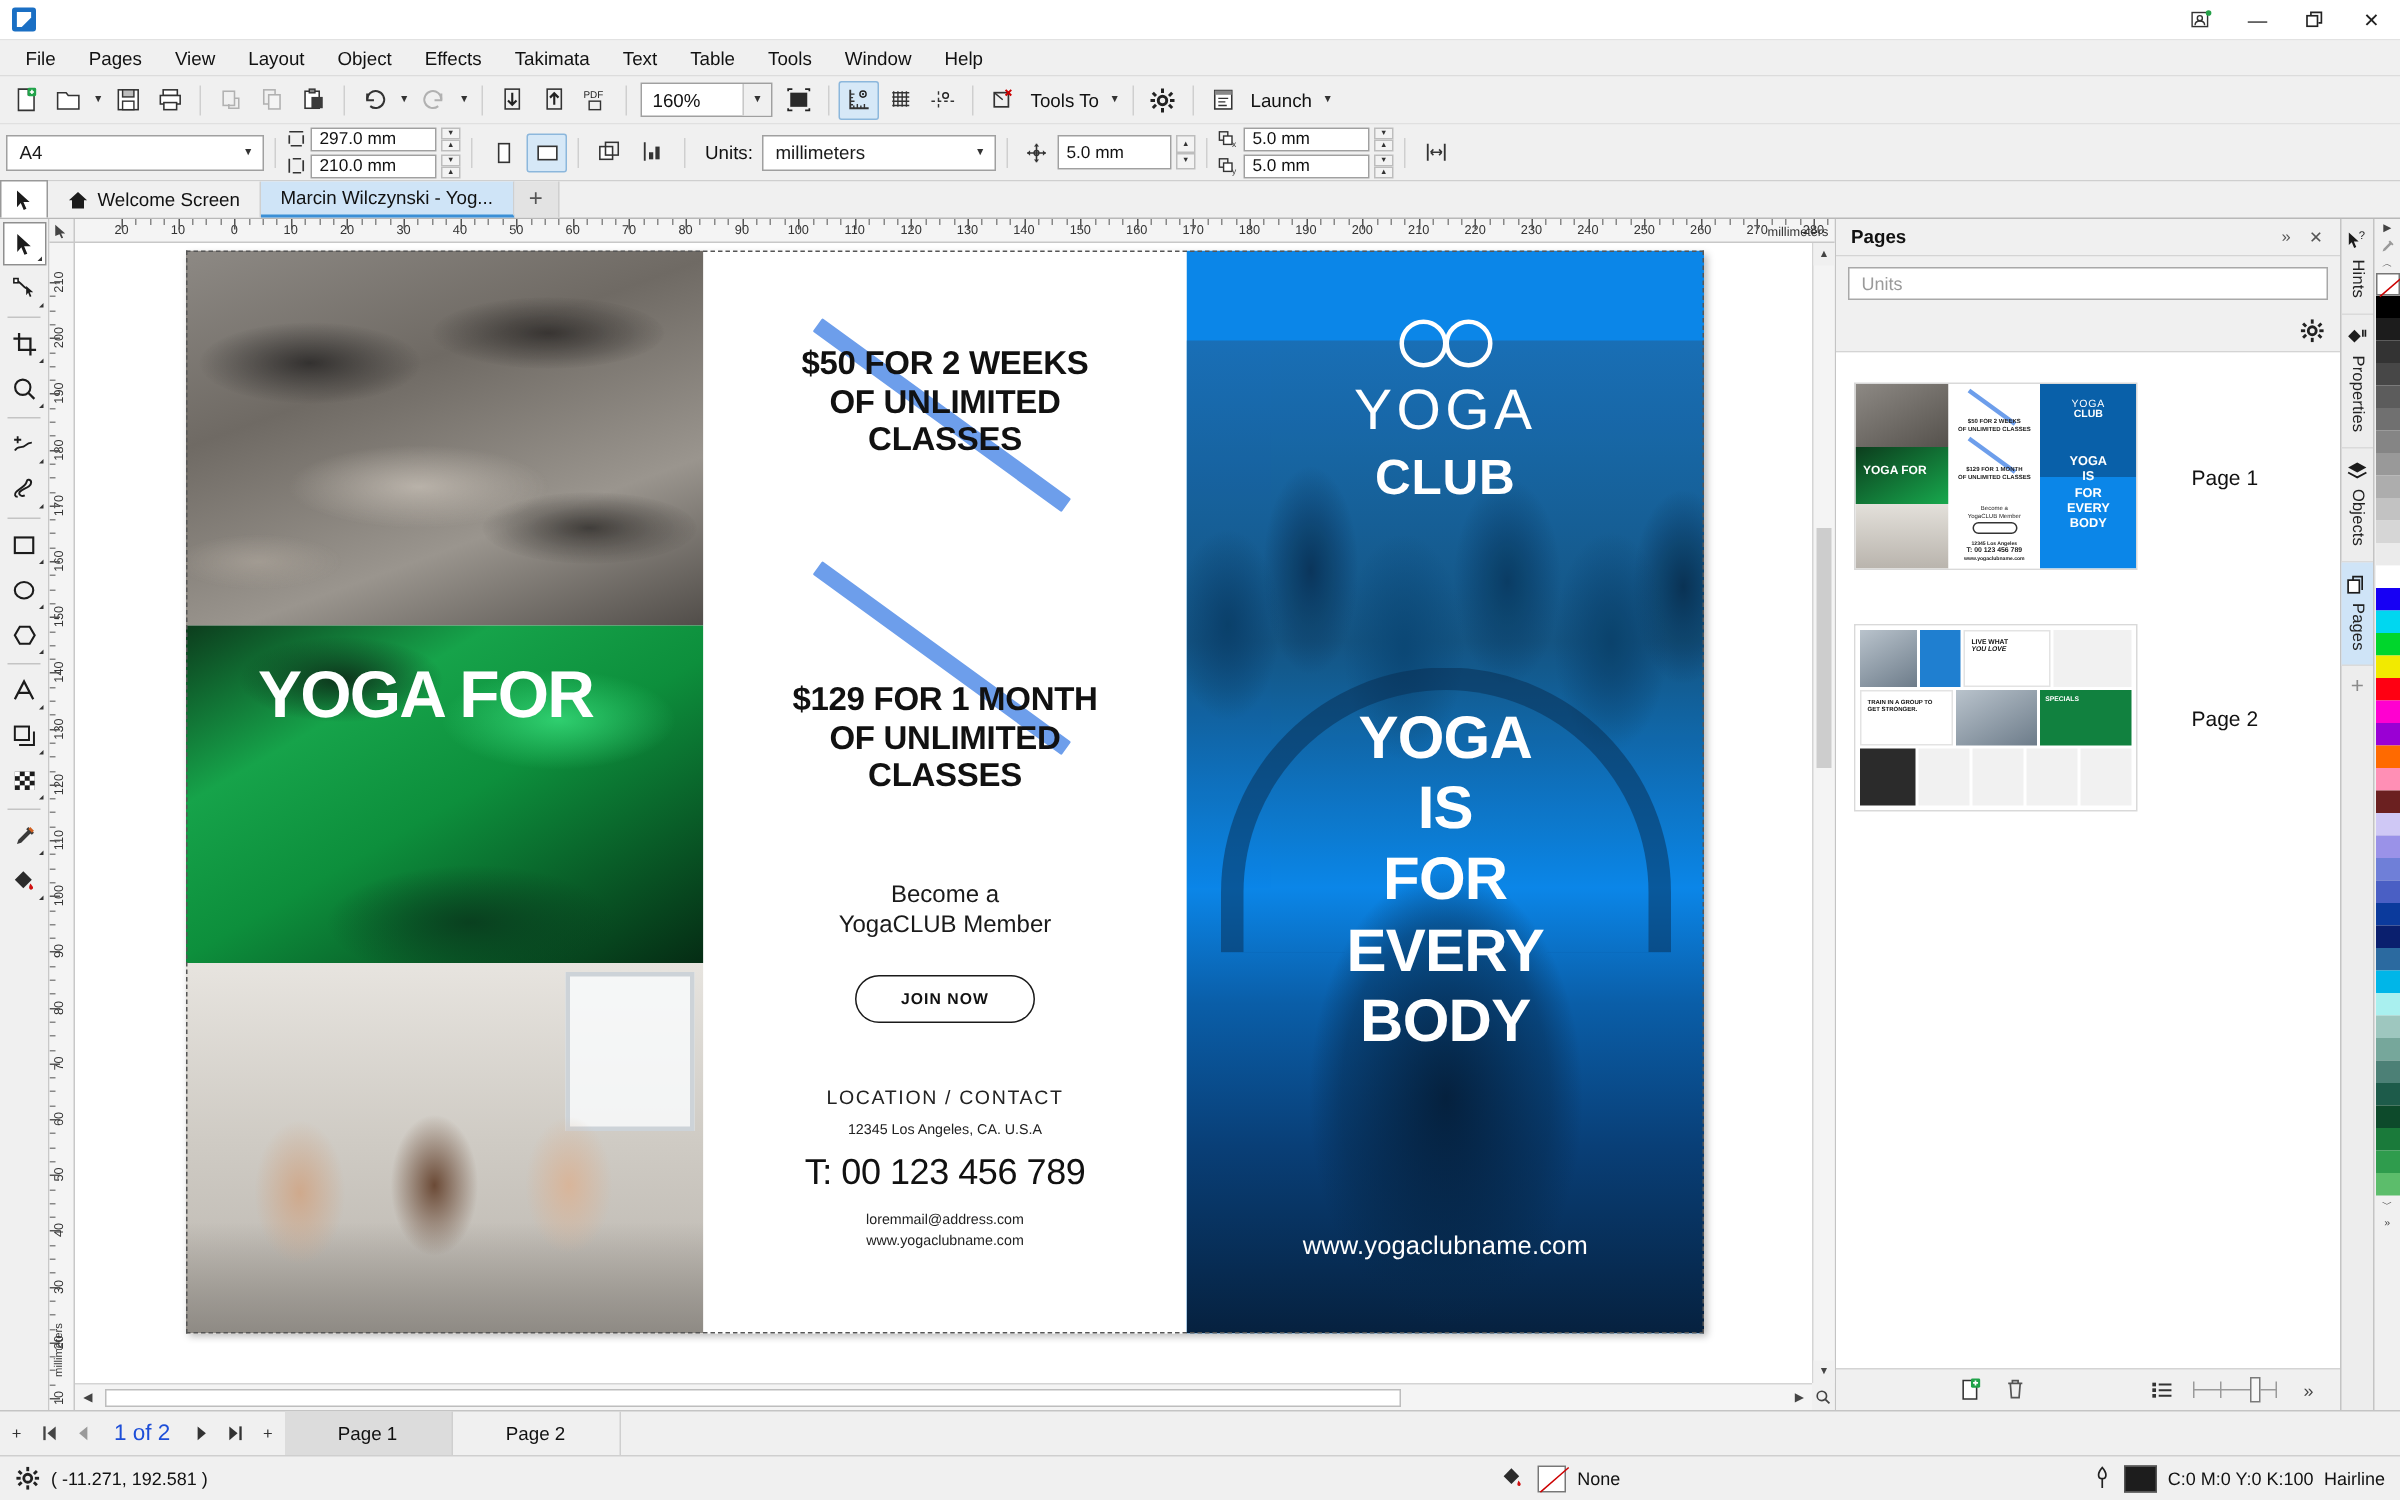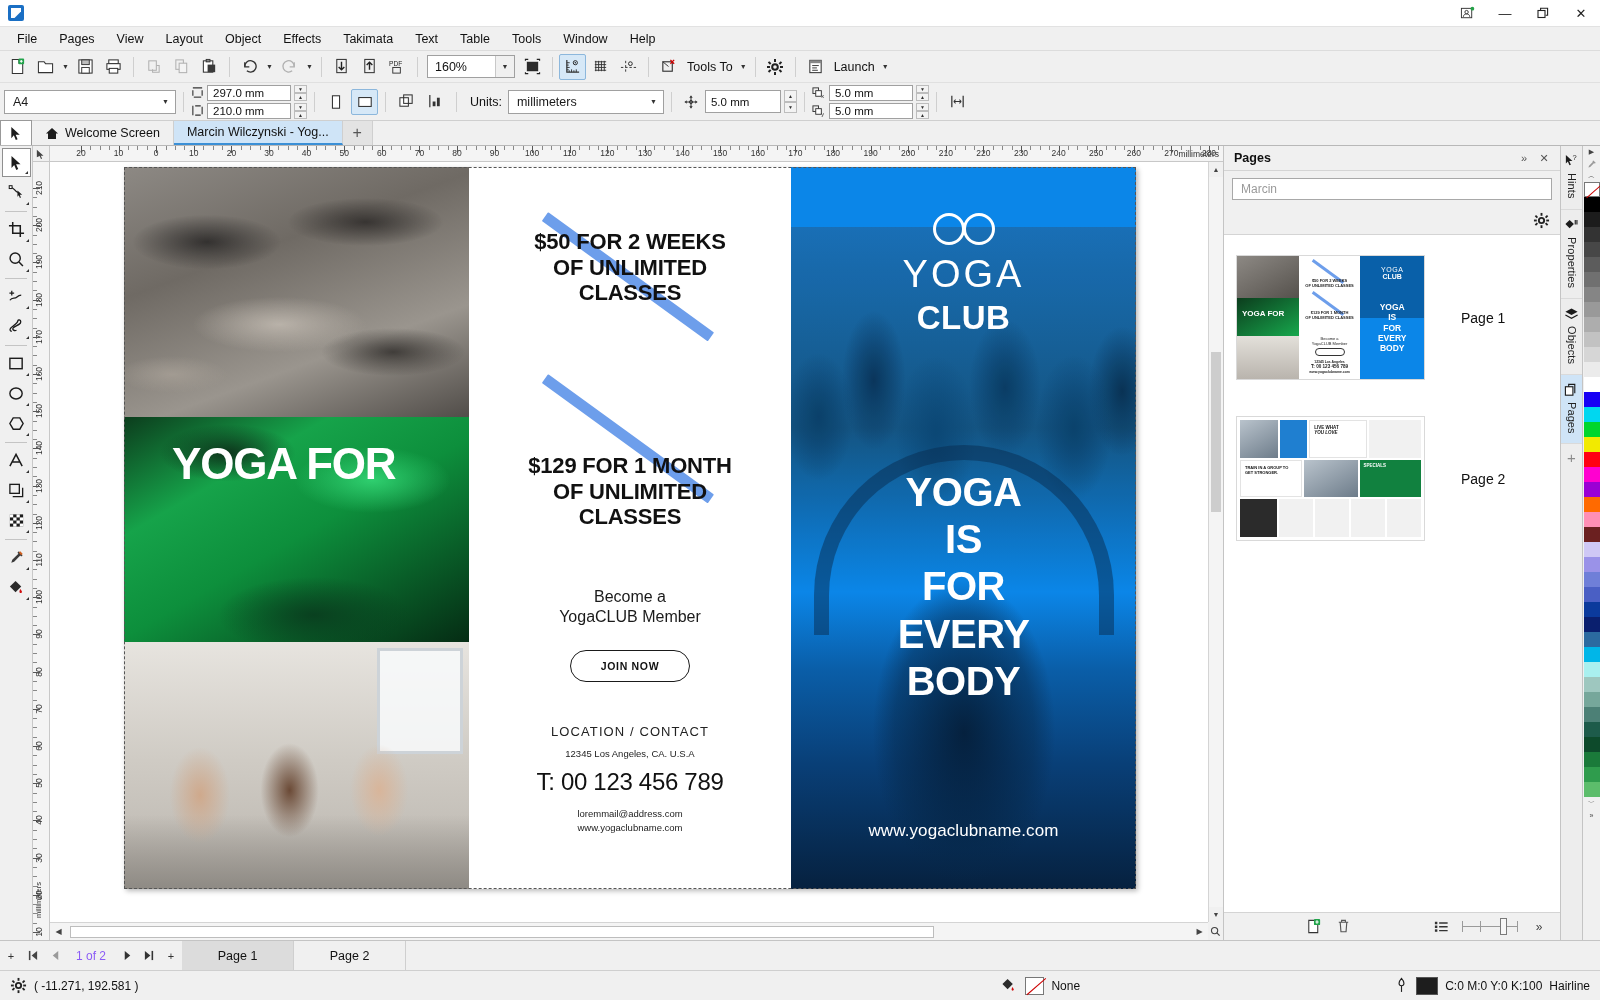--- a/index.html
+++ b/index.html
@@ -412,21 +412,21 @@
   }
   .sw{width:16px;height:15px;}
 
   
   .pagenav{
     height:30px;background:#f0f0f0;border-top:1px solid #c4c4c4;display:flex;align-items:center;flex:0 0 auto;
   }
   .pagenav .nb{
     width:22px;height:28px;display:flex;align-items:center;justify-content:center;font-size:11px;color:#333;
   }
-  .pagenav .ofn{font-size:12px;color:#8b5cf6;padding:0 10px;}
+  .pagenav .ofn{font-size:15px;color:#1d4ed8;padding:0 10px;}
   .ptab{
     height:30px;min-width:112px;display:flex;align-items:center;justify-content:center;
     font-size:12.5px;color:#111;border-right:1px solid #cfcfcf;
   }
   .ptab.on{background:#dcdcdc;}
   .pagenav .filler{flex:1;border-bottom:none;}
 
   .statusbar{
     height:30px;background:#f0f0f0;border-top:1px solid #cfcfcf;display:flex;align-items:center;
     padding:0 10px;gap:7px;flex:0 0 auto;
@@ -1260,21 +1260,21 @@
       </div>
     </div>
 
     <div class="docker">
       <div class="docker-head">
         <div class="dt">Pages</div>
         <div class="dbtn">»</div>
         <div class="dbtn">✕</div>
       </div>
       <div class="docker-search">
-        <div class="sbox">Marcin</div>
+        <div class="sbox">Units</div>
       </div>
       <div class="docker-opts">
         <span>
           <svg width="17" height="17" viewBox="0 0 18 18">
               <path d="M9 5.2a3.8 3.8 0 1 0 0 7.6 3.8 3.8 0 0 0 0-7.6zm0 2a1.8 1.8 0 1 1 0 3.6 1.8 1.8 0 0 1 0-3.6z" fill="#222"></path>
               <g fill="#222">
                 <rect x="8" y="1" width="2" height="3"></rect>
                 <rect x="8" y="14" width="2" height="3"></rect>
                 <rect x="1" y="8" width="3" height="2"></rect>
                 <rect x="14" y="8" width="3" height="2"></rect>

